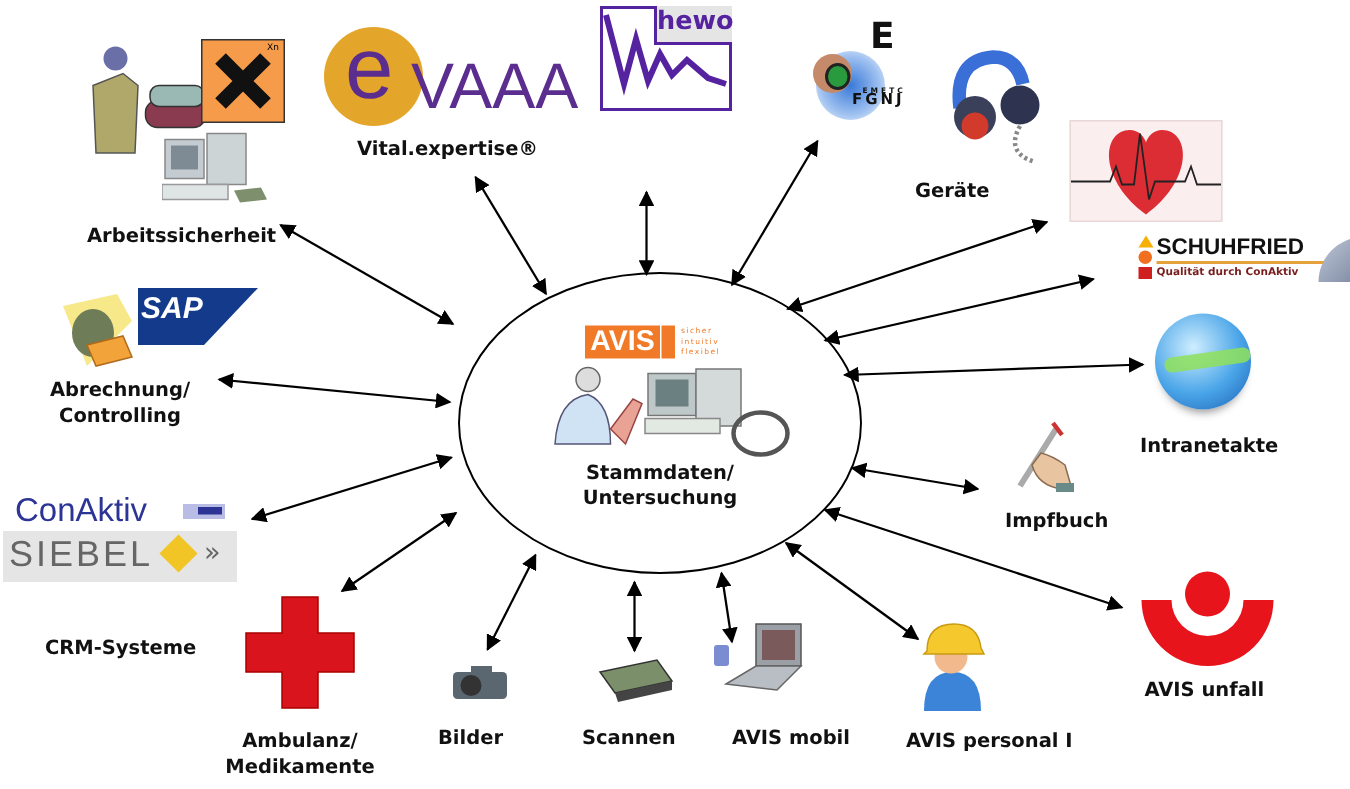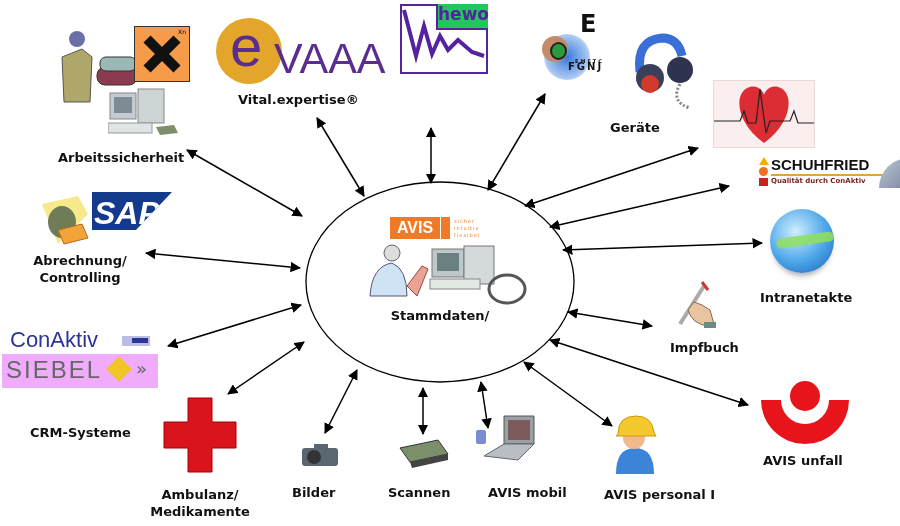--- a/index.html
+++ b/index.html
@@ -33,39 +33,40 @@
     <line x1="488" y1="428" x2="481" y2="382"></line>
     <line x1="423" y1="434" x2="423" y2="388"></line>
     <line x1="325" y1="433" x2="357" y2="370"></line>
     <line x1="228" y1="394" x2="304" y2="342"></line>
     <line x1="168" y1="346" x2="301" y2="305"></line>
     <line x1="146" y1="253" x2="300" y2="268"></line>
   </g>
 </svg>
 
 <div class="node" style="left:362px;top:215px;width:170px;height:130px;">
-  <div style="position:absolute;left:28px;top:2px;width:50px;height:22px;background:#f07a28;color:#fff;font-weight:bold;font-size:16px;line-height:22px;text-align:center;font-family:'Liberation Sans',sans-serif;">AVIS</div>
+  <div style="position:absolute;left:28px;top:2px;width:50px;height:22px;background:#f07a28;color:#fff;font-weight:bold;font-size:19px;line-height:22px;text-align:center;font-family:'Liberation Sans',sans-serif;">AVIS</div>
   <div style="position:absolute;left:79px;top:2px;width:9px;height:22px;background:#f07a28;"></div>
   <div style="position:absolute;left:92px;top:3px;font-size:5px;line-height:7px;color:#f07a28;letter-spacing:1px;">
     <div>sicher</div>
     <div>intuitiv</div>
     <div>flexibel</div>
   </div>
   <svg class="ico" style="left:0;top:26px;" width="170" height="70">
     <circle cx="30" cy="12" r="8" fill="#ddd" stroke="#666"></circle>
     <path d="M8 55 Q10 25 30 22 Q45 28 45 55 z" fill="#cfe3f5" stroke="#557"></path>
     <path d="M45 45 L60 25 L66 28 L55 55 z" fill="#e9a394" stroke="#944"></path>
     <rect x="70" y="8" width="32" height="28" fill="#bfc8c8" stroke="#777"></rect>
     <rect x="75" y="12" width="22" height="18" fill="#6b8080"></rect>
     <rect x="102" y="5" width="30" height="38" fill="#d4dada" stroke="#777"></rect>
     <rect x="68" y="38" width="50" height="10" fill="#e2e8e2" stroke="#888"></rect>
     <ellipse cx="145" cy="48" rx="18" ry="14" fill="none" stroke="#555" stroke-width="3"></ellipse>
   </svg>
   <div class="lbl" style="left:18px;top:92px;width:120px;font-size:13px;">
     <div>Stammdaten/</div>
+    <div>Untersuchung</div>
   </div>
 </div>
 
 <div class="node" style="left:30px;top:25px;width:180px;height:145px;">
   <svg class="ico" style="left:22px;top:2px;" width="90" height="80">
     <circle cx="25" cy="12" r="8" fill="#6b6fa8"></circle>
     <path d="M10 30 L30 22 L40 30 L38 75 L12 75 z" fill="#b0a86a" stroke="#555"></path>
     <rect x="45" y="40" width="40" height="18" rx="8" fill="#8a3b50" stroke="#333"></rect>
     <rect x="48" y="30" width="36" height="14" rx="6" fill="#9ab9b5" stroke="#333"></rect>
   </svg>
@@ -90,21 +91,21 @@
   <div style="position:absolute;left:18px;top:-6px;font-size:58px;color:#5b2d8e;font-family:'Liberation Sans',sans-serif;">e</div>
   <div style="position:absolute;left:62px;top:16px;font-size:43px;color:#5b2d8e;font-family:'Liberation Sans',sans-serif;">VAAA</div>
   <div class="lbl" style="left:26px;top:73px;">Vital.expertise®</div>
 </div>
 
 <div class="node" style="left:398px;top:2px;width:110px;height:115px;">
   <div style="position:absolute;left:2px;top:2px;width:84px;height:66px;border:2px solid #5522a0;">
     <svg width="84" height="66" style="position:absolute;left:0;top:0;">
         <path d="M2 4 L14 50 L22 20 L30 48 L38 30 L46 44 L56 34 L70 46 L82 50" fill="none" stroke="#5522a0" stroke-width="4"></path>
       </svg>
-    <div style="position:absolute;left:34px;top:-2px;width:50px;height:24px;border-left:2px solid #5522a0;border-bottom:2px solid #5522a0;background:#22c55e;color:#5522a0;font-weight:bold;font-size:17px;text-align:center;">hewo</div>
+    <div style="position:absolute;left:34px;top:-2px;width:50px;height:24px;border-left:2px solid #5522a0;border-bottom:2px solid #5522a0;background:#e5e5e5;color:#5522a0;font-weight:bold;font-size:17px;text-align:center;">hewo</div>
   </div>
 </div>
 
 <div class="node" style="left:538px;top:6px;width:150px;height:130px;">
   <div style="position:absolute;left:0;top:0;width:70px;height:80px;">
     <div style="position:absolute;left:6px;top:28px;width:46px;height:46px;border-radius:50%;background:radial-gradient(circle,#3a79d8 0%,#9fc1f0 60%,#fff 100%);"></div>
     <div style="position:absolute;left:4px;top:30px;width:26px;height:26px;border-radius:50%;background:#c48a6a;"></div>
     <div style="position:absolute;left:12px;top:36px;width:13px;height:14px;border-radius:50%;background:#2a9a3e;border:2px solid #222;"></div>
     <div style="position:absolute;left:42px;top:4px;font-weight:bold;font-size:24px;color:#111;">E</div>
     <div style="position:absolute;left:30px;top:35px;font-weight:bold;font-size:10px;letter-spacing:2px;color:#111;margin-top:20px;">FGNJ</div>
@@ -206,34 +207,34 @@
     <div>Ambulanz/</div>
     <div>Medikamente</div>
   </div>
 </div>
 
 <div class="node" style="left:2px;top:330px;width:160px;height:85px;">
   <div style="position:absolute;left:8px;top:-3px;font-size:22px;color:#2c3596;font-family:'Liberation Sans',sans-serif;">ConAktiv</div>
   <div style="position:absolute;left:120px;top:6px;width:28px;height:10px;background:#b9bde6;">
       <div style="position:absolute;left:10px;top:2px;width:16px;height:5px;background:#2c3596;"></div>
     </div>
-  <div style="position:absolute;left:0;top:24px;width:156px;height:34px;background:#f0abfc;">
+  <div style="position:absolute;left:0;top:24px;width:156px;height:34px;background:#e5e5e5;">
     <span style="position:absolute;left:4px;top:2px;font-size:24px;color:#666;letter-spacing:2px;font-family:'Liberation Sans',sans-serif;">SIEBEL</span>
     <div style="position:absolute;left:108px;top:6px;width:18px;height:18px;background:#f2c526;transform:rotate(45deg);"></div>
     <div style="position:absolute;left:134px;top:4px;font-size:18px;color:#666;">»</div>
   </div>
   <div class="lbl" style="left:28px;top:66px;margin-top:28px;">CRM-Systeme</div>
 </div>
 
 <div class="node" style="left:30px;top:190px;width:150px;height:100px;">
   <svg class="ico" style="left:8px;top:4px;" width="56" height="52">
     <path d="M4 10 L40 2 L50 20 L20 50 z" fill="#f7e88a"></path>
     <ellipse cx="24" cy="28" rx="14" ry="16" fill="#6e7c58"></ellipse>
     <path d="M20 36 L44 30 L50 44 L26 50 z" fill="#f2a33a" stroke="#b06a1a"></path>
   </svg>
   <div style="position:absolute;left:62px;top:2px;width:80px;height:38px;background:#143a8c;clip-path:polygon(0 0,100% 0,55% 100%,0 100%);">
-    <span style="position:absolute;left:2px;top:3px;font-weight:bold;font-style:italic;font-size:32px;color:#fff;font-family:'Liberation Sans',sans-serif;">SAP</span>
+    <span style="position:absolute;left:2px;top:3px;font-weight:bold;font-style:italic;font-size:20px;color:#fff;font-family:'Liberation Sans',sans-serif;">SAP</span>
   </div>
   <div class="lbl" style="left:0;top:62px;width:100px;">
     <div>Abrechnung/</div>
     <div>Controlling</div>
   </div>
 </div>
 
 </body></html>

